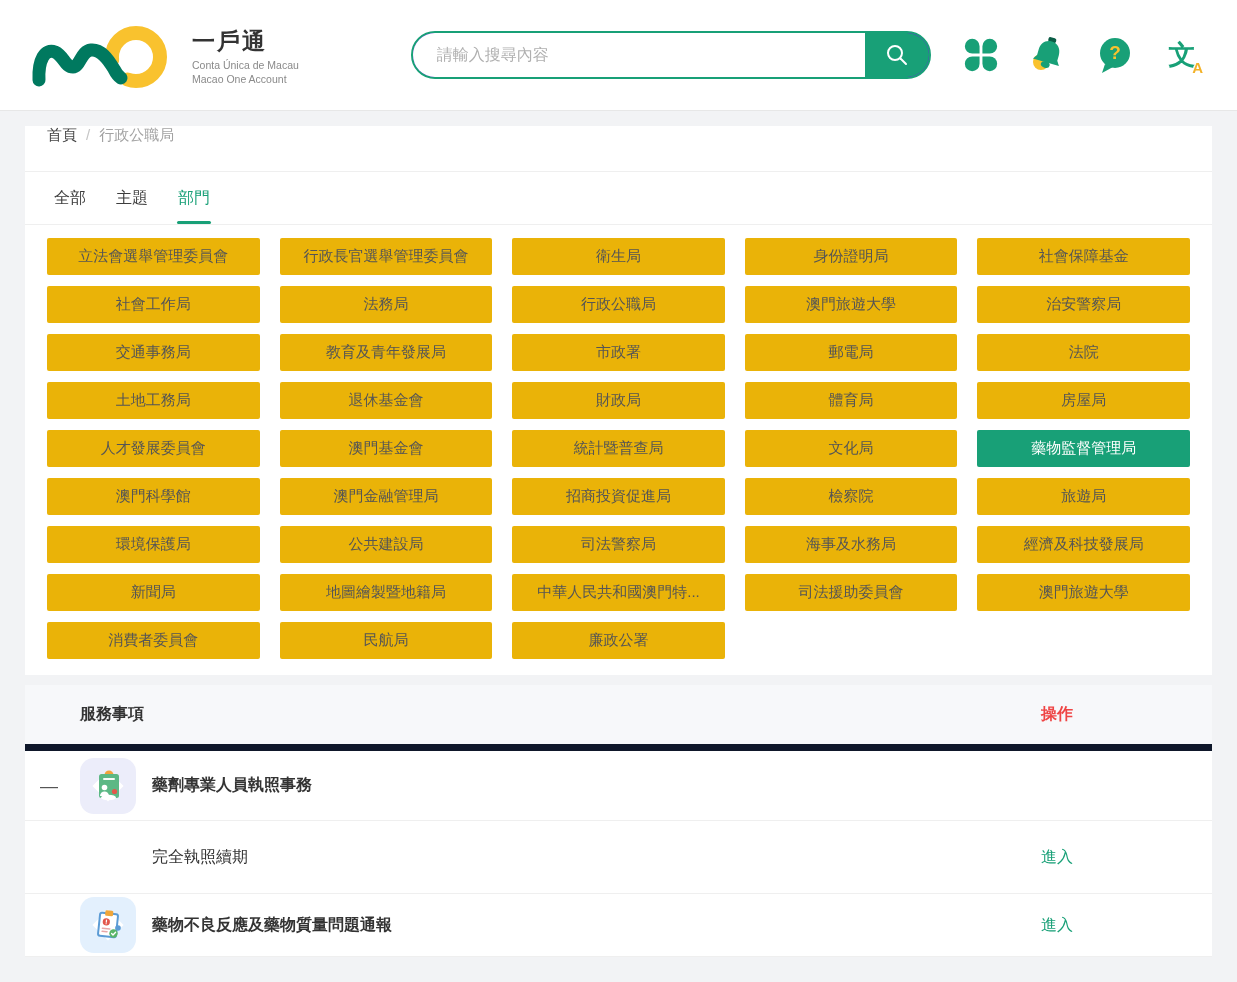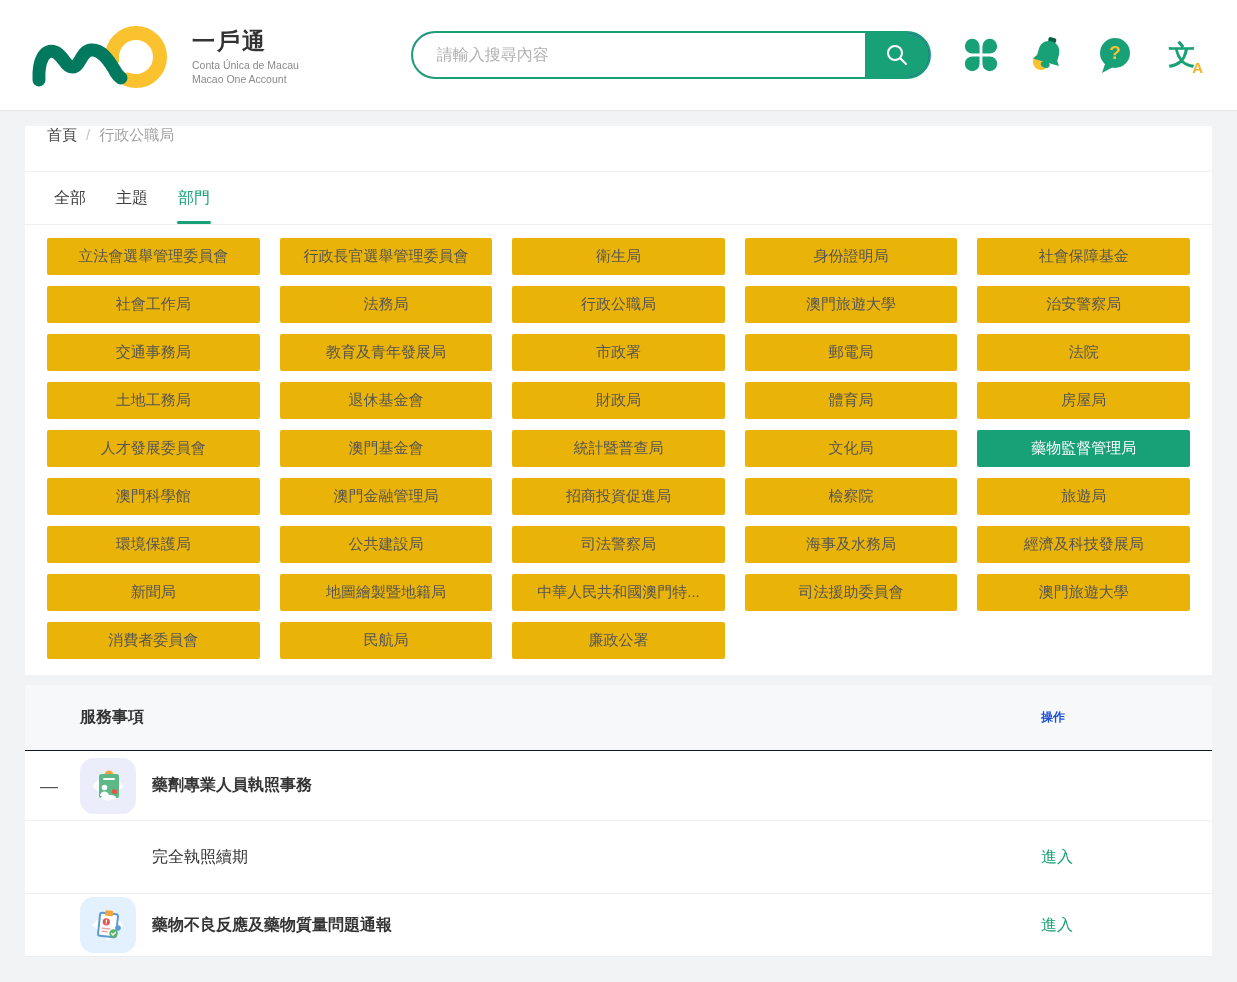--- a/index.html
+++ b/index.html
@@ -138,28 +138,28 @@
     text-overflow: ellipsis;
     padding: 0 10px;
   }
   .dept-btn.selected { background: #18a077; color: #fff; }
 
   
   .table-card { margin-top: 10px; }
   .thead {
     height: 66px;
     background: #f7f8fa;
-    border-bottom: 1px solid #0f172a;
+    border-bottom: 7px solid #0f172a;
     position: relative;
     display: flex; align-items: center;
   }
   .thead .col-name { margin-left: 55px; font-size: 16px; font-weight: bold; color: #333; }
   .col-action-head {
     position: absolute; left: 1016px;
-    font-size: 12px; font-weight: bold; color: #1d4ed8;
+    font-size: 16px; font-weight: bold; color: #ef4444;
   }
   .trow {
     position: relative;
     display: flex; align-items: center;
     border-bottom: 1px solid #efefef;
     background: #fff;
   }
   .trow.group { height: 70px; }
   .trow.sub   { height: 73px; }
   .trow.item  { height: 63px; }

